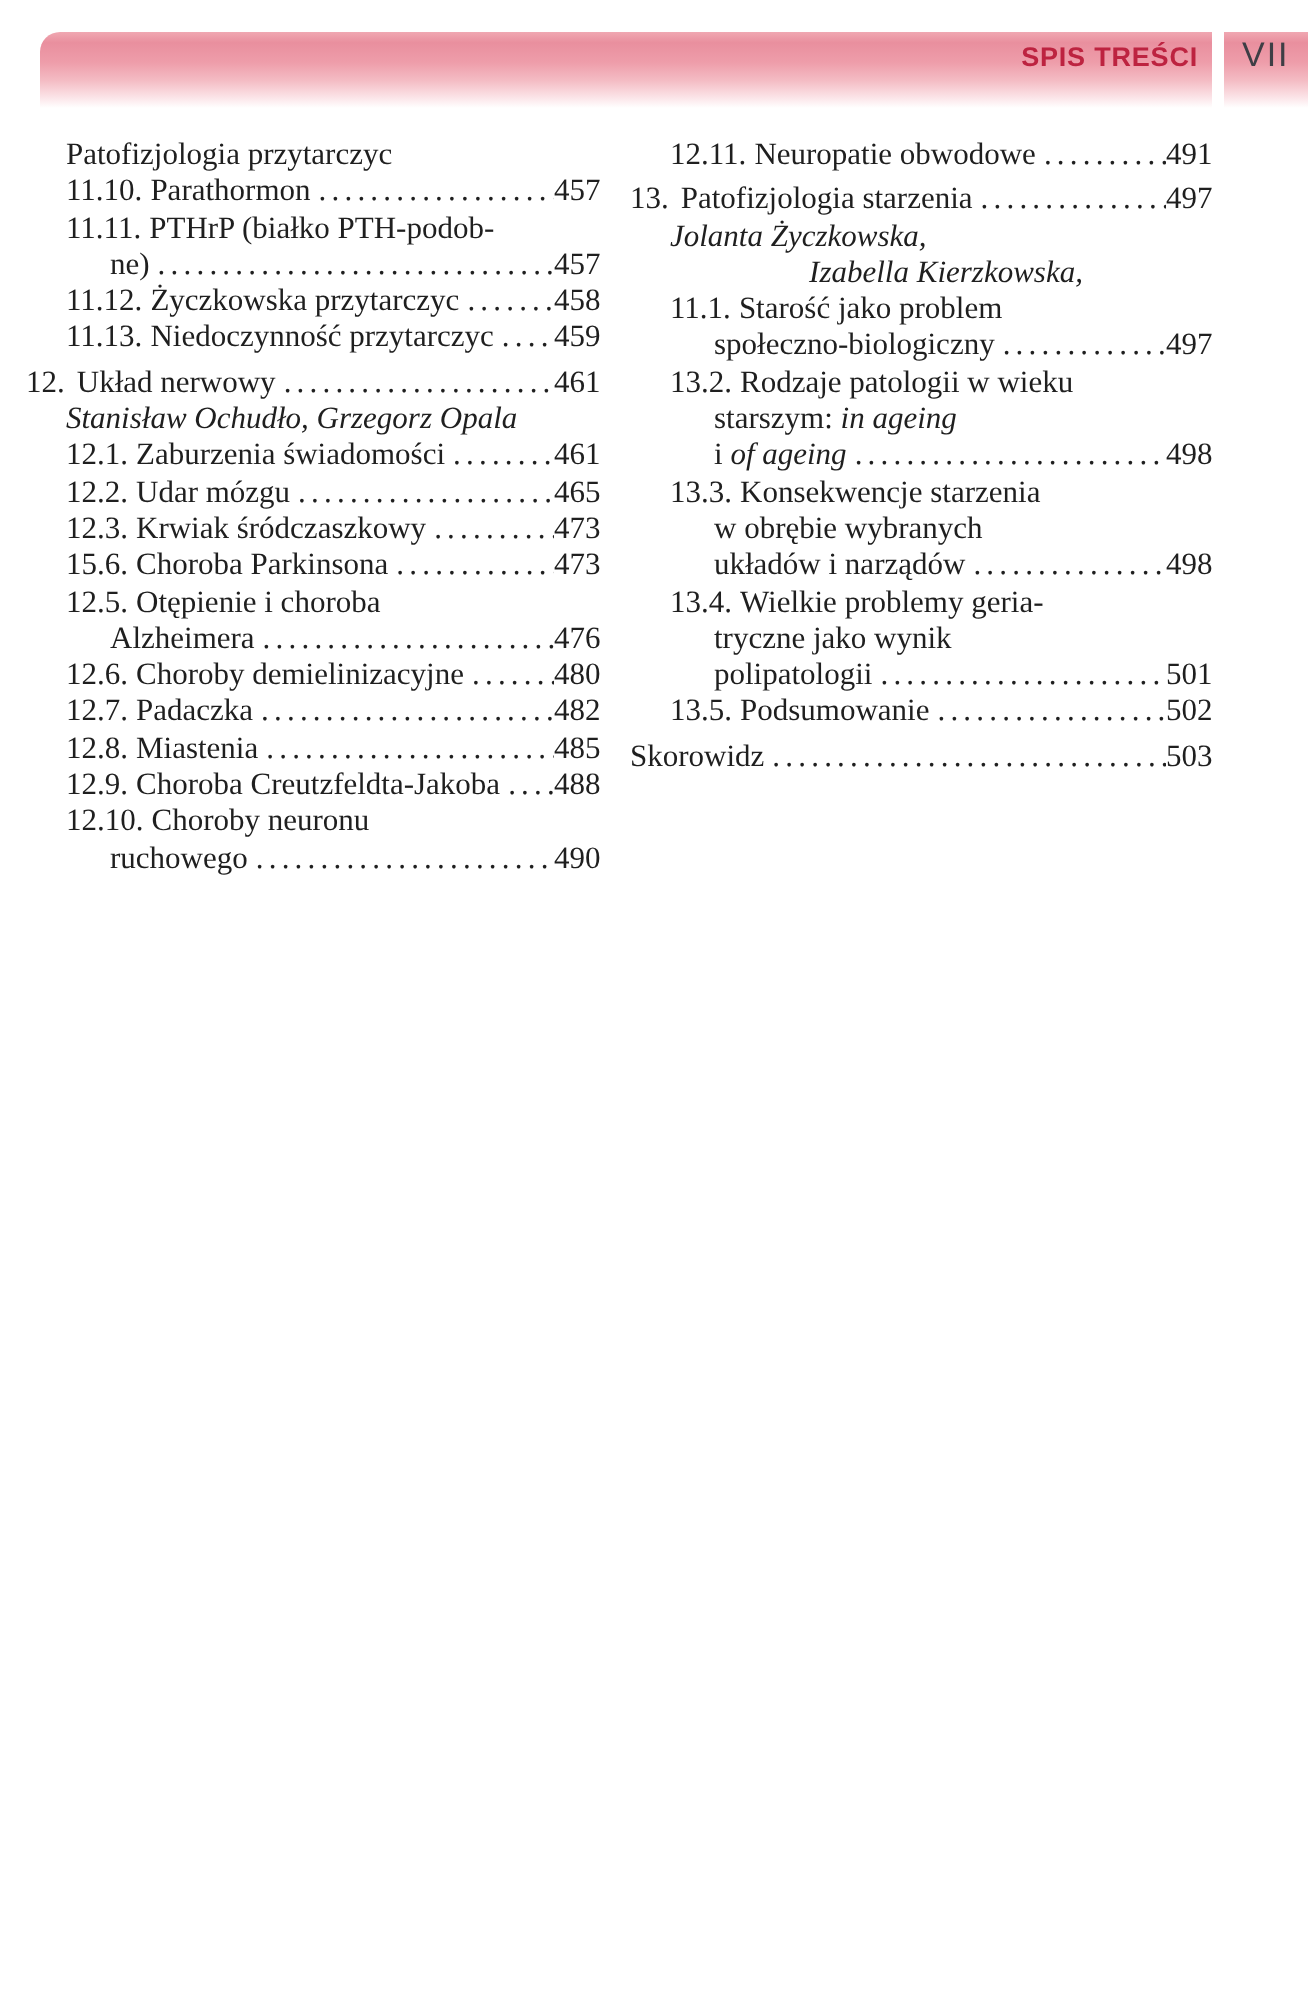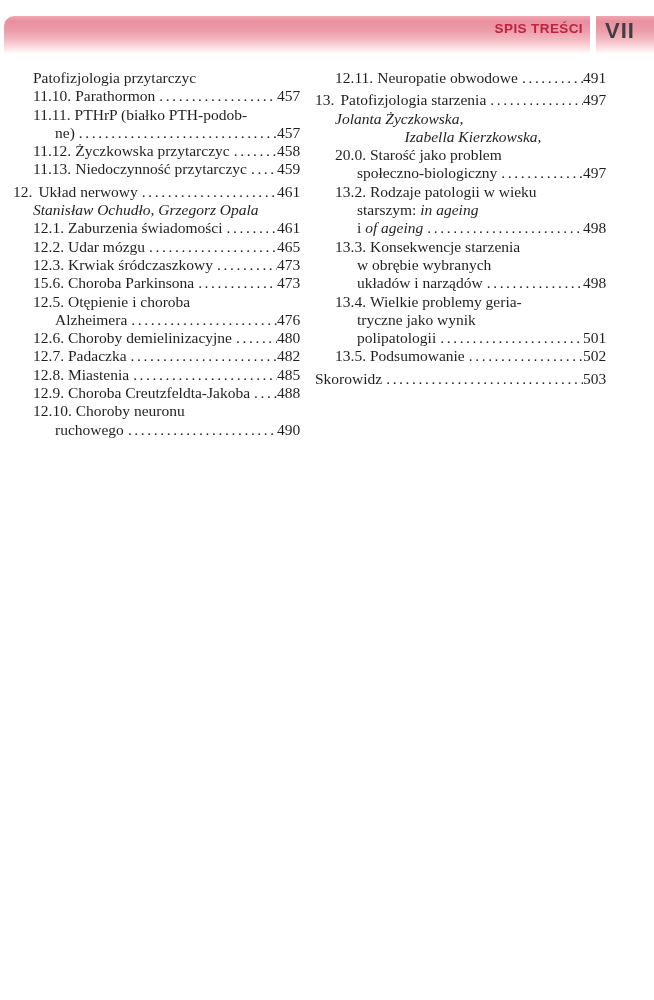--- a/index.html
+++ b/index.html
@@ -1,36 +1,36 @@
 <!DOCTYPE html>
 <html lang="pl"><head>
 <meta charset="utf-8">
 <style>
   html,body{margin:0;padding:0;background:#fff;}
   .sheet{
     position:relative;width:654px;height:1000px;background:#ffffff;overflow:hidden;
     font-family:"Liberation Serif",serif;color:#1f1f1f;
   }
   
-  .topbar{position:absolute;left:4px;top:16px;right:0;height:38px;display:flex;}
+  .topbar{position:absolute;left:20px;top:16px;right:0;height:38px;display:flex;}
   .bar-main,.bar-page{
     background:linear-gradient(180deg,
       #f0a8b2 0%,#e98f9e 14%,#ee9daa 40%,#f4bcc4 64%,#fbe2e6 85%,#ffffff 100%);
   }
   .bar-main{position:relative;flex:0 0 586px;border-top-left-radius:10px;}
   .bar-gap{flex:0 0 6px;background:#ffffff;}
   .bar-page{position:relative;flex:1 1 auto;}
   .bar-title{
     position:absolute;right:7px;top:5px;
     font-family:"Liberation Sans",sans-serif;font-weight:700;font-size:13.5px;
     letter-spacing:.4px;color:#bd2340;white-space:nowrap;
   }
   .folio{
     position:absolute;left:9px;top:2px;
-    font-family:"Liberation Sans",sans-serif;font-weight:700;font-size:22px;
+    font-family:"Liberation Sans",sans-serif;font-weight:400;font-size:17px;
     letter-spacing:1px;color:#3e3e45;
   }
   
   .toc{position:absolute;left:0;top:69px;right:0;font-size:15.5px;line-height:18.3px;}
   .col{position:absolute;top:0;}
   .col-left{left:13px;width:292px;}
   .col-right{left:315px;width:296px;}
   .toc-entry.gap{margin-top:4px;}
   .toc-entry.sub,.toc-entry.authors,.toc-entry.plain{padding-left:20px;}
   .toc-entry.authors{font-style:italic;}
@@ -224,21 +224,21 @@
         <div class="toc-entry authors">
           <div class="toc-line">
             <span class="txt">Jolanta Życzkowska,</span>
           </div>
           <div class="toc-line wrap">
             <span class="txt">Izabella Kierzkowska,</span>
           </div>
         </div>
         <div class="toc-entry sub">
           <div class="toc-line">
-            <span class="num">20.0.</span>
+            <span class="num">11.1.</span>
             <span class="txt">Starość jako problem</span>
           </div>
           <div class="toc-line wrap">
             <span class="txt">społeczno-biologiczny</span>
             <span class="leader"></span>
             <span class="page-num">497</span>
           </div>
         </div>
         <div class="toc-entry sub">
           <div class="toc-line">

